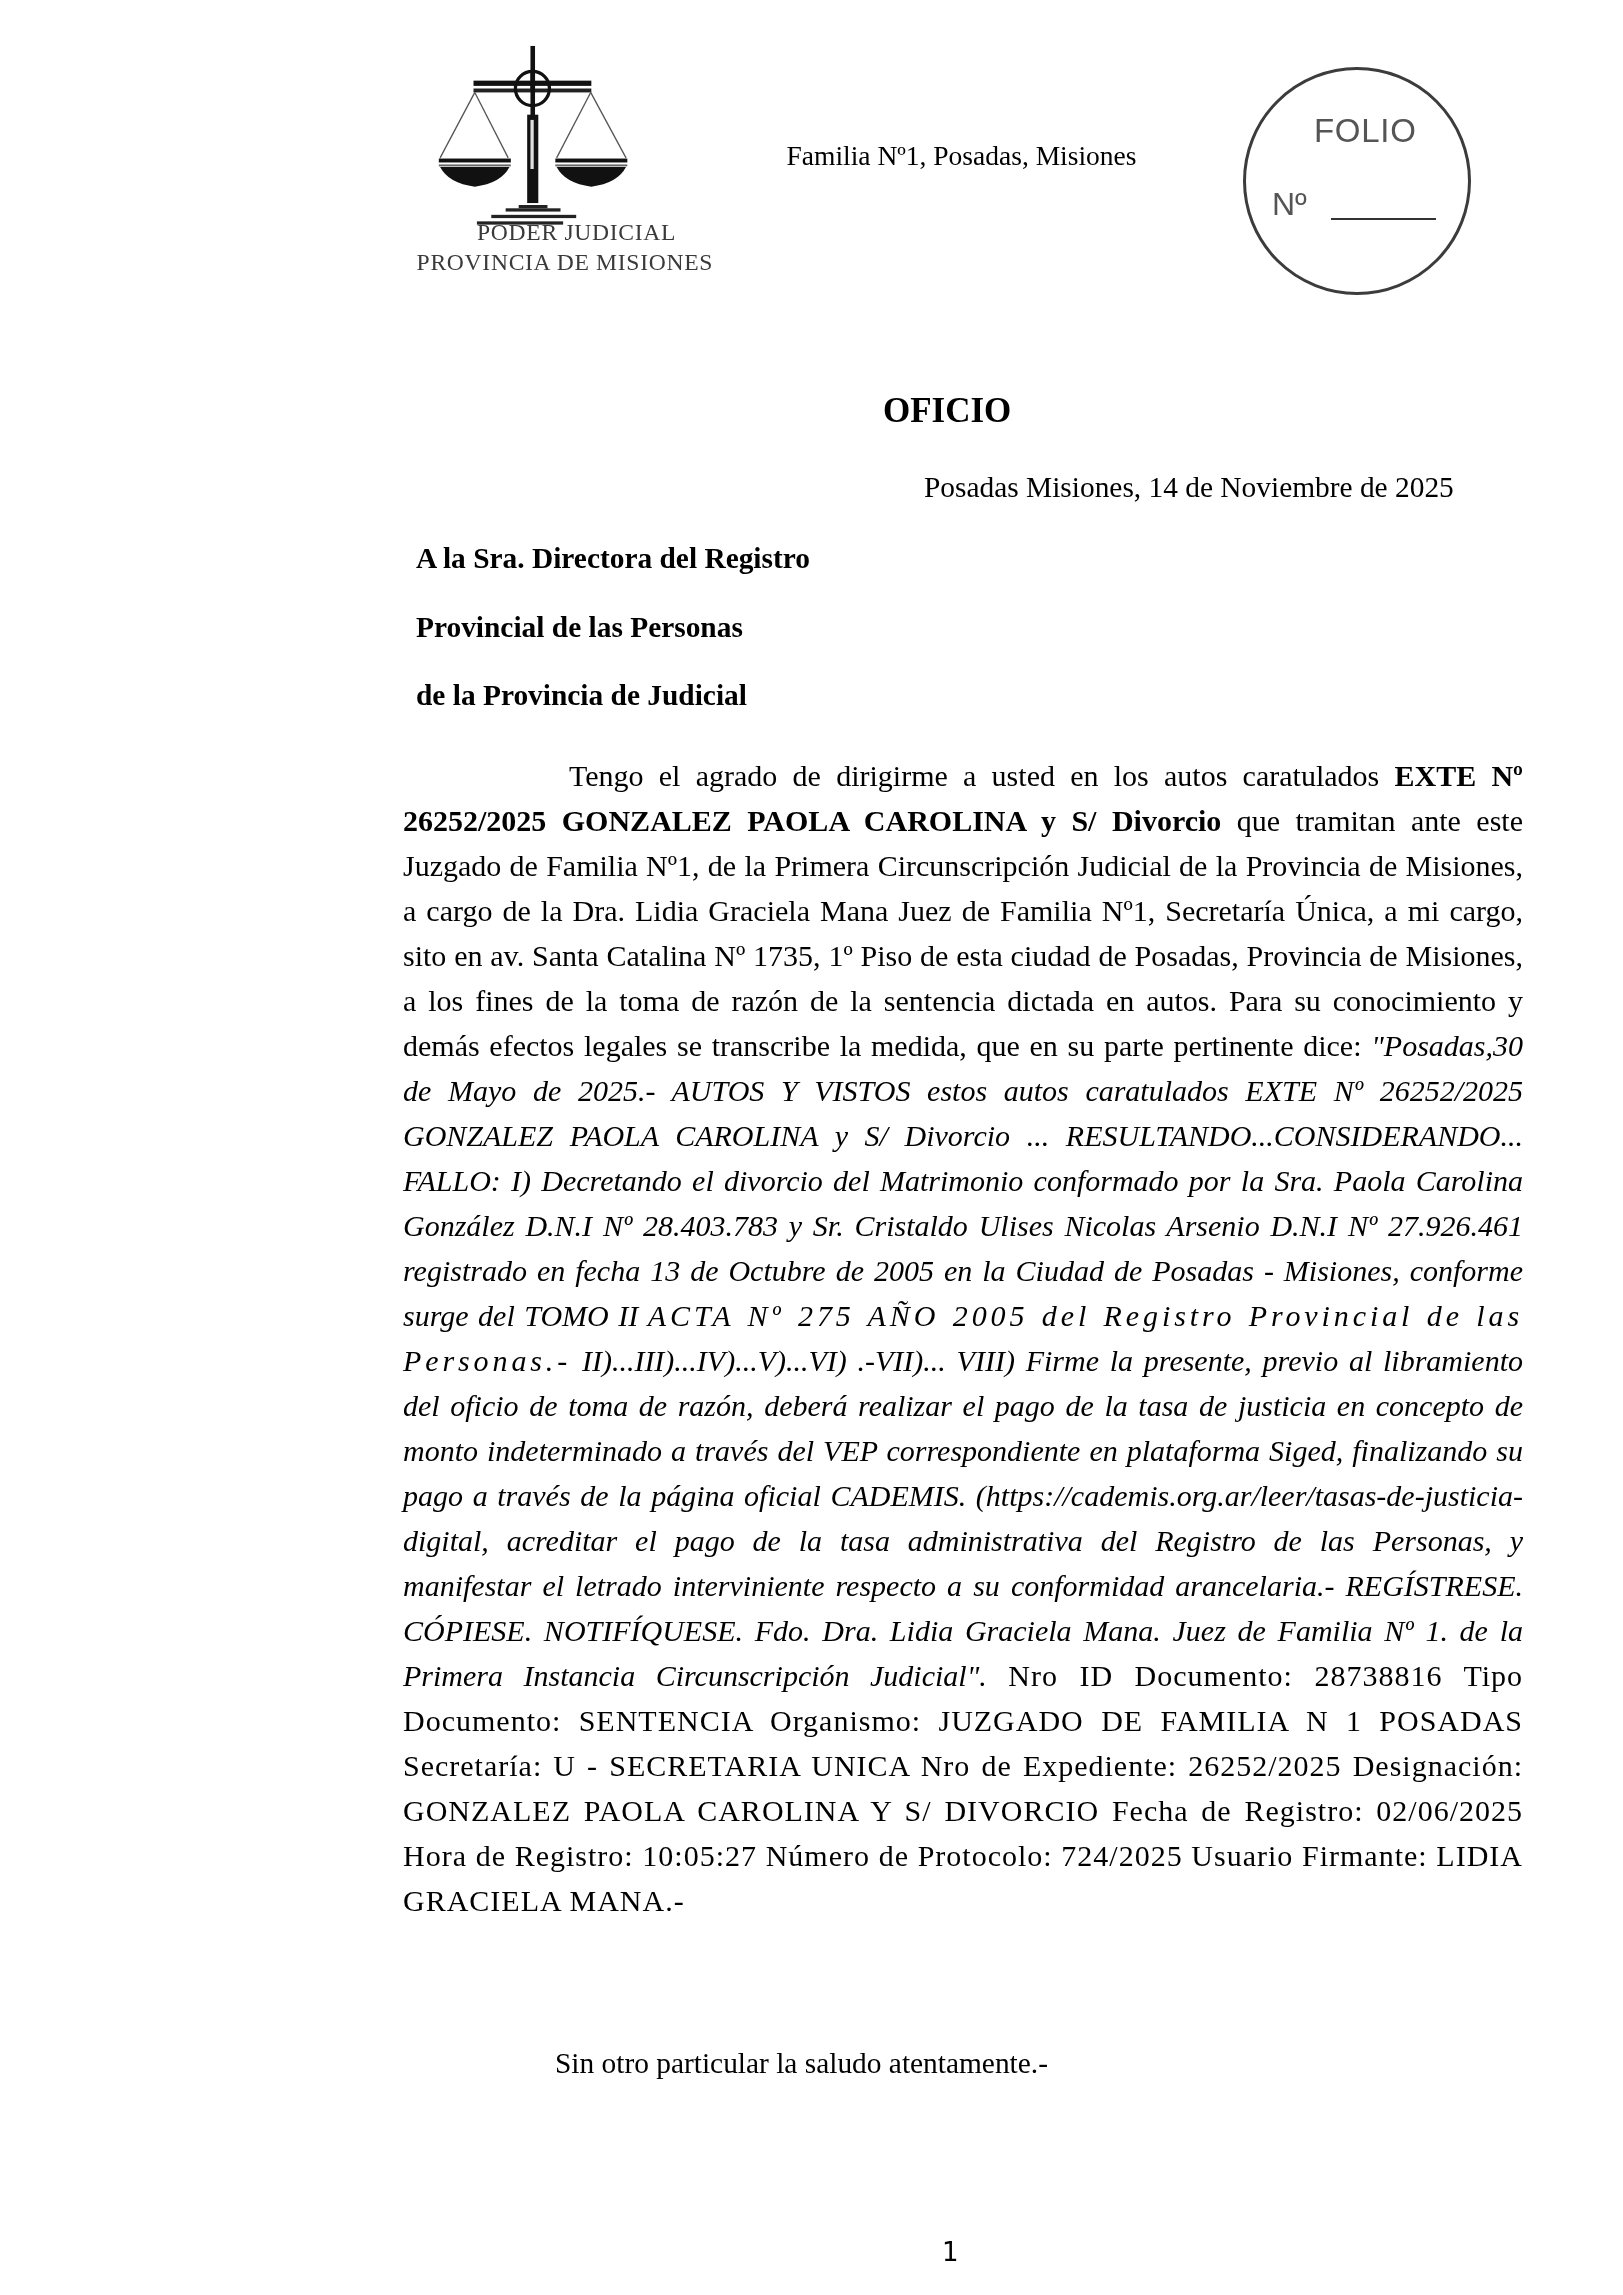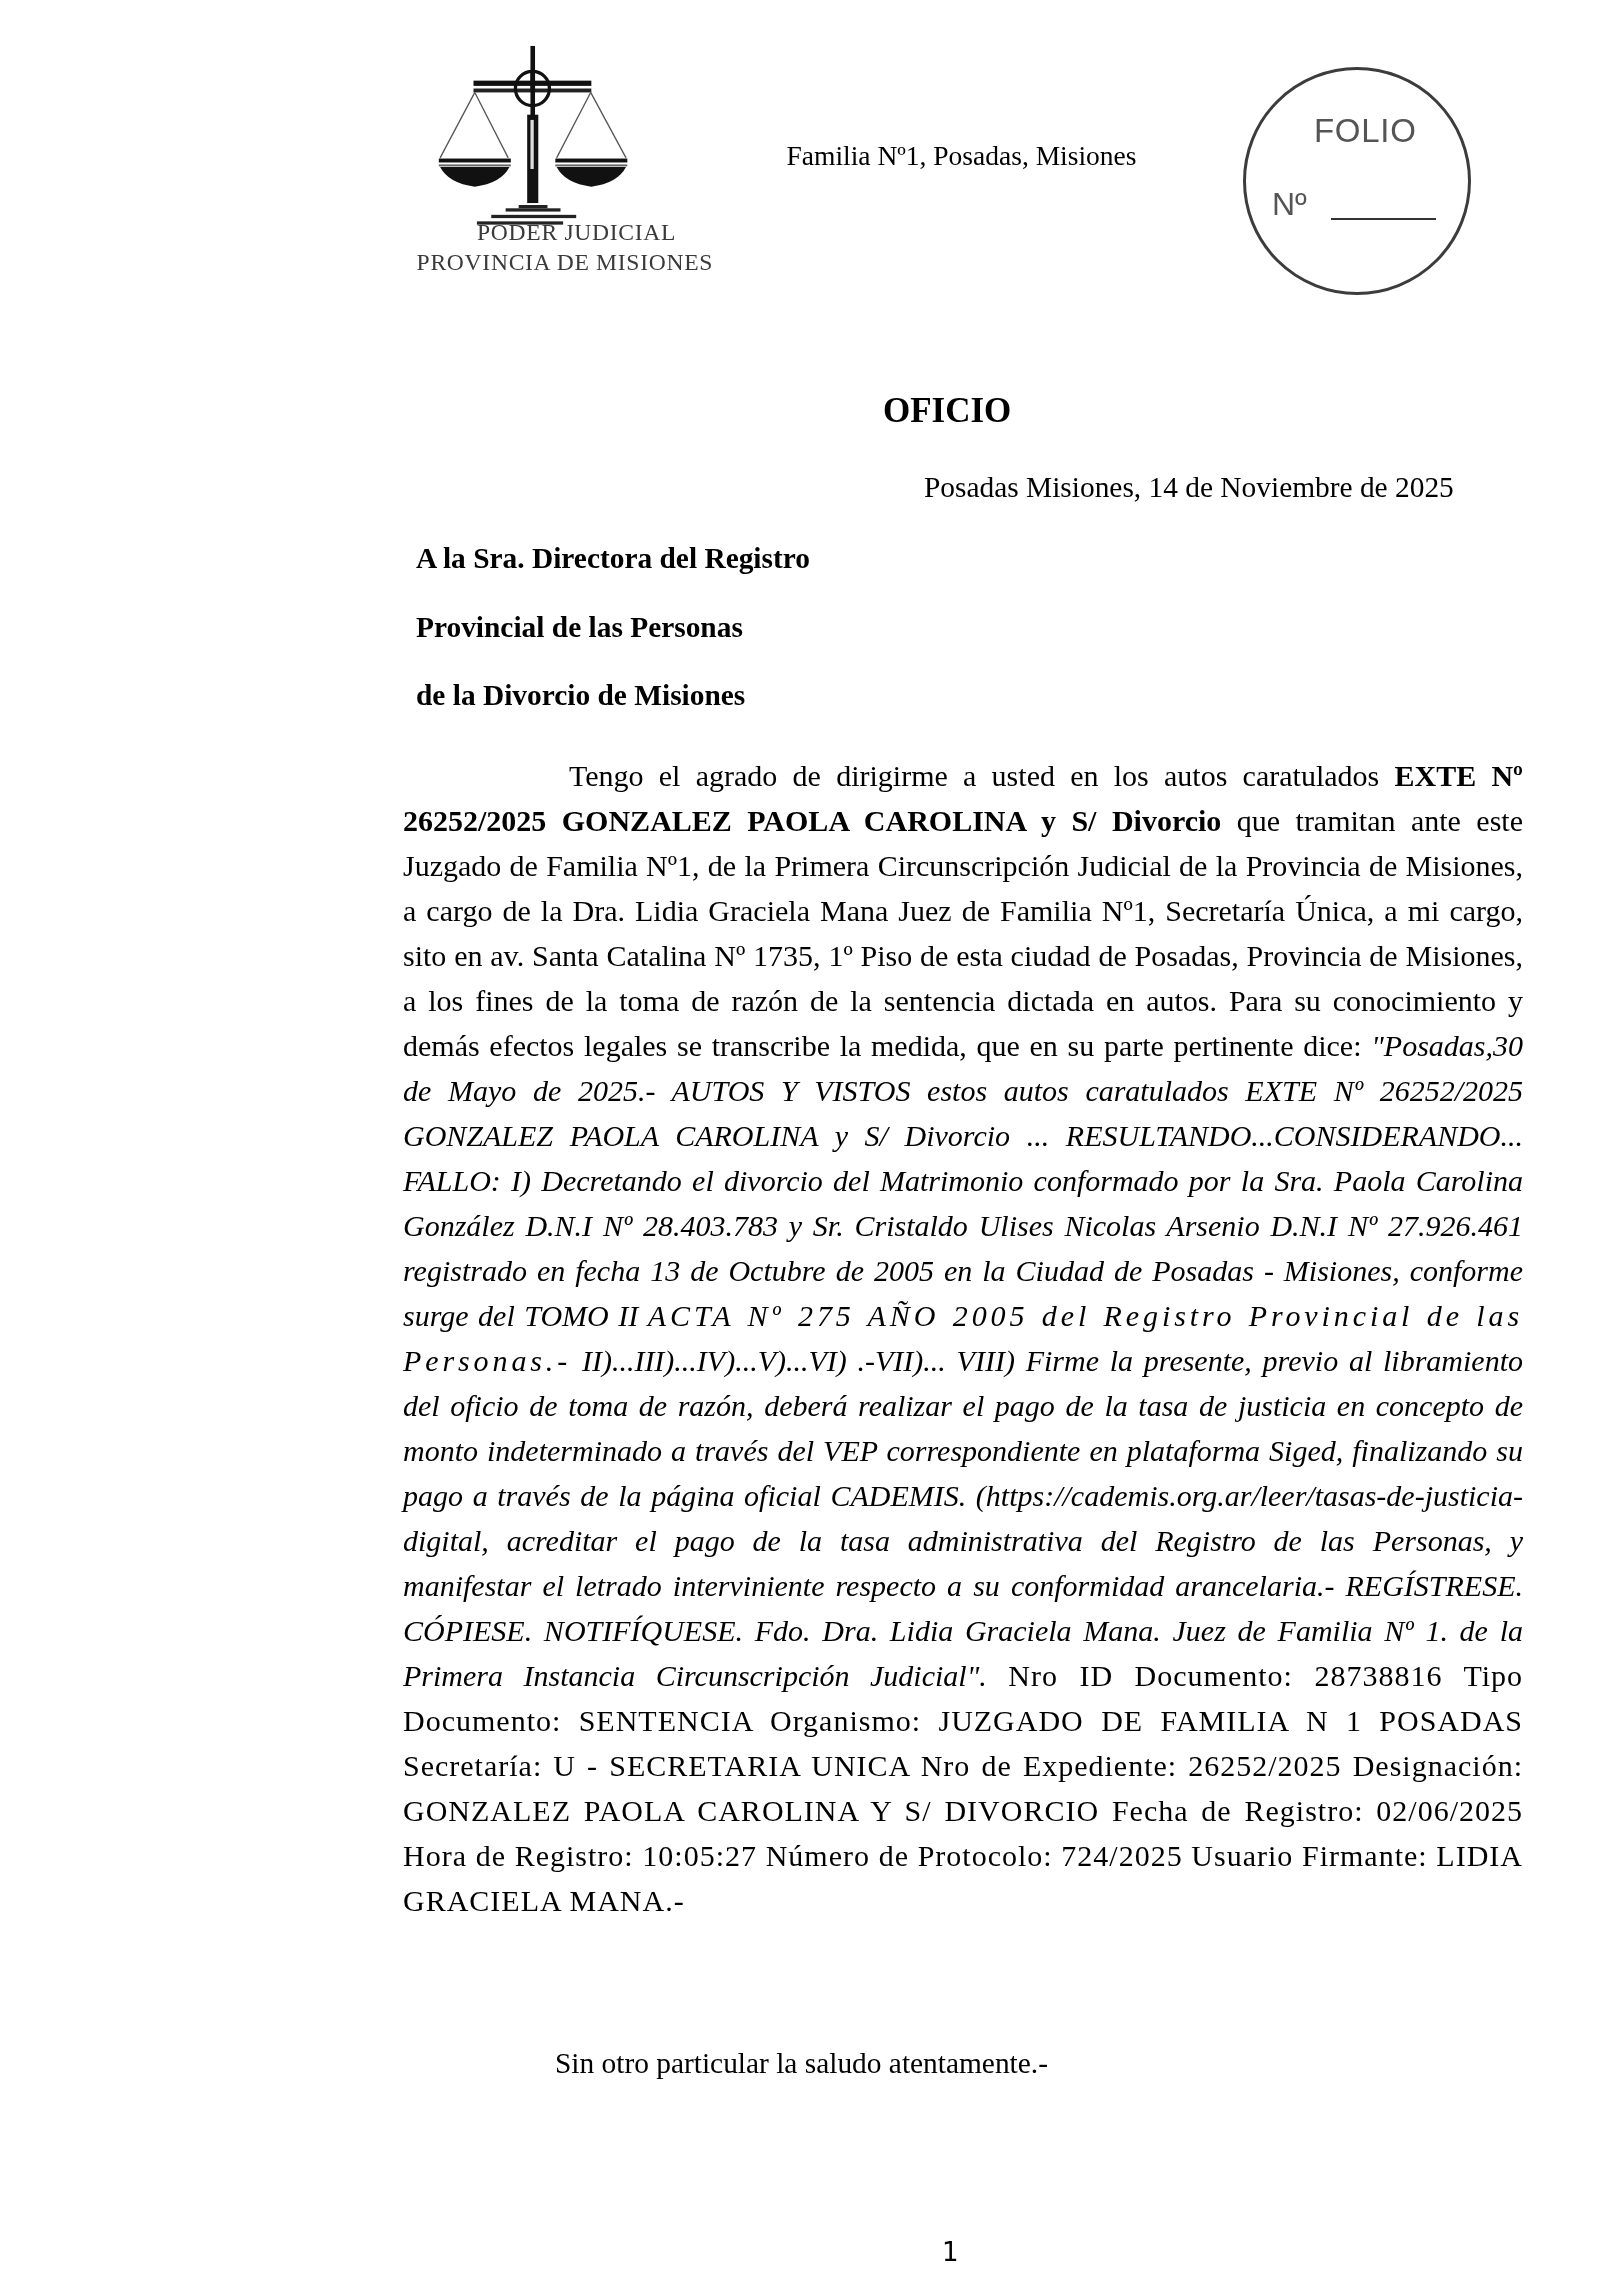--- a/index.html
+++ b/index.html
@@ -103,20 +103,20 @@
   <div id="folio-no">Nº</div>
   <div id="folio-line"></div>
 </div>
 
 <div id="title" class="abs">OFICIO</div>
 
 <div id="date-line" class="abs">Posadas Misiones, 14 de Noviembre de 2025</div>
 
 <div id="addr-1" class="abs addressee">A la Sra. Directora del Registro</div>
 <div id="addr-2" class="abs addressee">Provincial de las Personas</div>
-<div id="addr-3" class="abs addressee">de la Divorcio de Misiones</div>
+<div id="addr-3" class="abs addressee">de la Provincia de Judicial</div>
 
 <div id="body-paragraph" class="abs"><span>Tengo el agrado de dirigirme a usted en los autos caratulados </span><span class="b">EXTE Nº 26252/2025 GONZALEZ PAOLA CAROLINA y S/ Divorcio</span><span> que tramitan ante este Juzgado de Familia Nº1, de la Primera Circunscripción Judicial de la Provincia de Misiones, a cargo de la Dra. Lidia Graciela Mana Juez de Familia Nº1, Secretaría Única, a mi cargo, sito en av. Santa Catalina Nº 1735, 1º Piso de esta ciudad de Posadas, Provincia de Misiones, a los fines de la toma de razón de la sentencia dictada en autos. Para su conocimiento y demás efectos legales se transcribe la medida, que en su parte pertinente dice: </span><span class="i">"Posadas,30 de Mayo de 2025.- AUTOS Y VISTOS estos autos caratulados EXTE Nº 26252/2025 GONZALEZ PAOLA CAROLINA y S/ Divorcio ... RESULTANDO...CONSIDERANDO... FALLO: I) Decretando el divorcio del Matrimonio conformado por la Sra. Paola Carolina González D.N.I Nº 28.403.783 y Sr. Cristaldo Ulises Nicolas Arsenio D.N.I Nº 27.926.461 registrado en fecha 13 de Octubre de 2005 en la Ciudad de Posadas - Misiones, conforme surge del TOMO II </span><span class="i" style="letter-spacing:3.9px;">ACTA Nº 275 AÑO 2005 del Registro Provincial de las Personas.-</span><span class="i"> II)...III)...IV)...V)...VI) .-VII)... VIII) Firme la presente, previo al libramiento del oficio de toma de razón, deberá realizar el pago de la tasa de justicia en concepto de monto indeterminado a través del VEP correspondiente en plataforma Siged, finalizando su pago a través de la página oficial CADEMIS. (https://cademis.org.ar/leer/tasas-de-justicia-digital, acreditar el pago de la tasa administrativa del Registro de las Personas, y manifestar el letrado interviniente respecto a su conformidad arancelaria.- REGÍSTRESE. CÓPIESE. NOTIFÍQUESE. Fdo. Dra. Lidia Graciela Mana. Juez de Familia Nº 1. de la Primera Instancia Circunscripción Judicial".</span><span class="meta"> Nro ID Documento: 28738816 Tipo Documento: SENTENCIA Organismo: JUZGADO DE FAMILIA N 1 POSADAS Secretaría: U - SECRETARIA UNICA Nro de Expediente: 26252/2025 Designación: GONZALEZ PAOLA CAROLINA Y S/ DIVORCIO Fecha de Registro: 02/06/2025 Hora de Registro: 10:05:27 Número de Protocolo: 724/2025 Usuario Firmante: LIDIA GRACIELA MANA.-</span></div>
 
 <div id="closing" class="abs">Sin otro particular la saludo atentamente.-</div>
 
 <div id="page-number" class="abs">1</div>
 
 
 </body></html>

